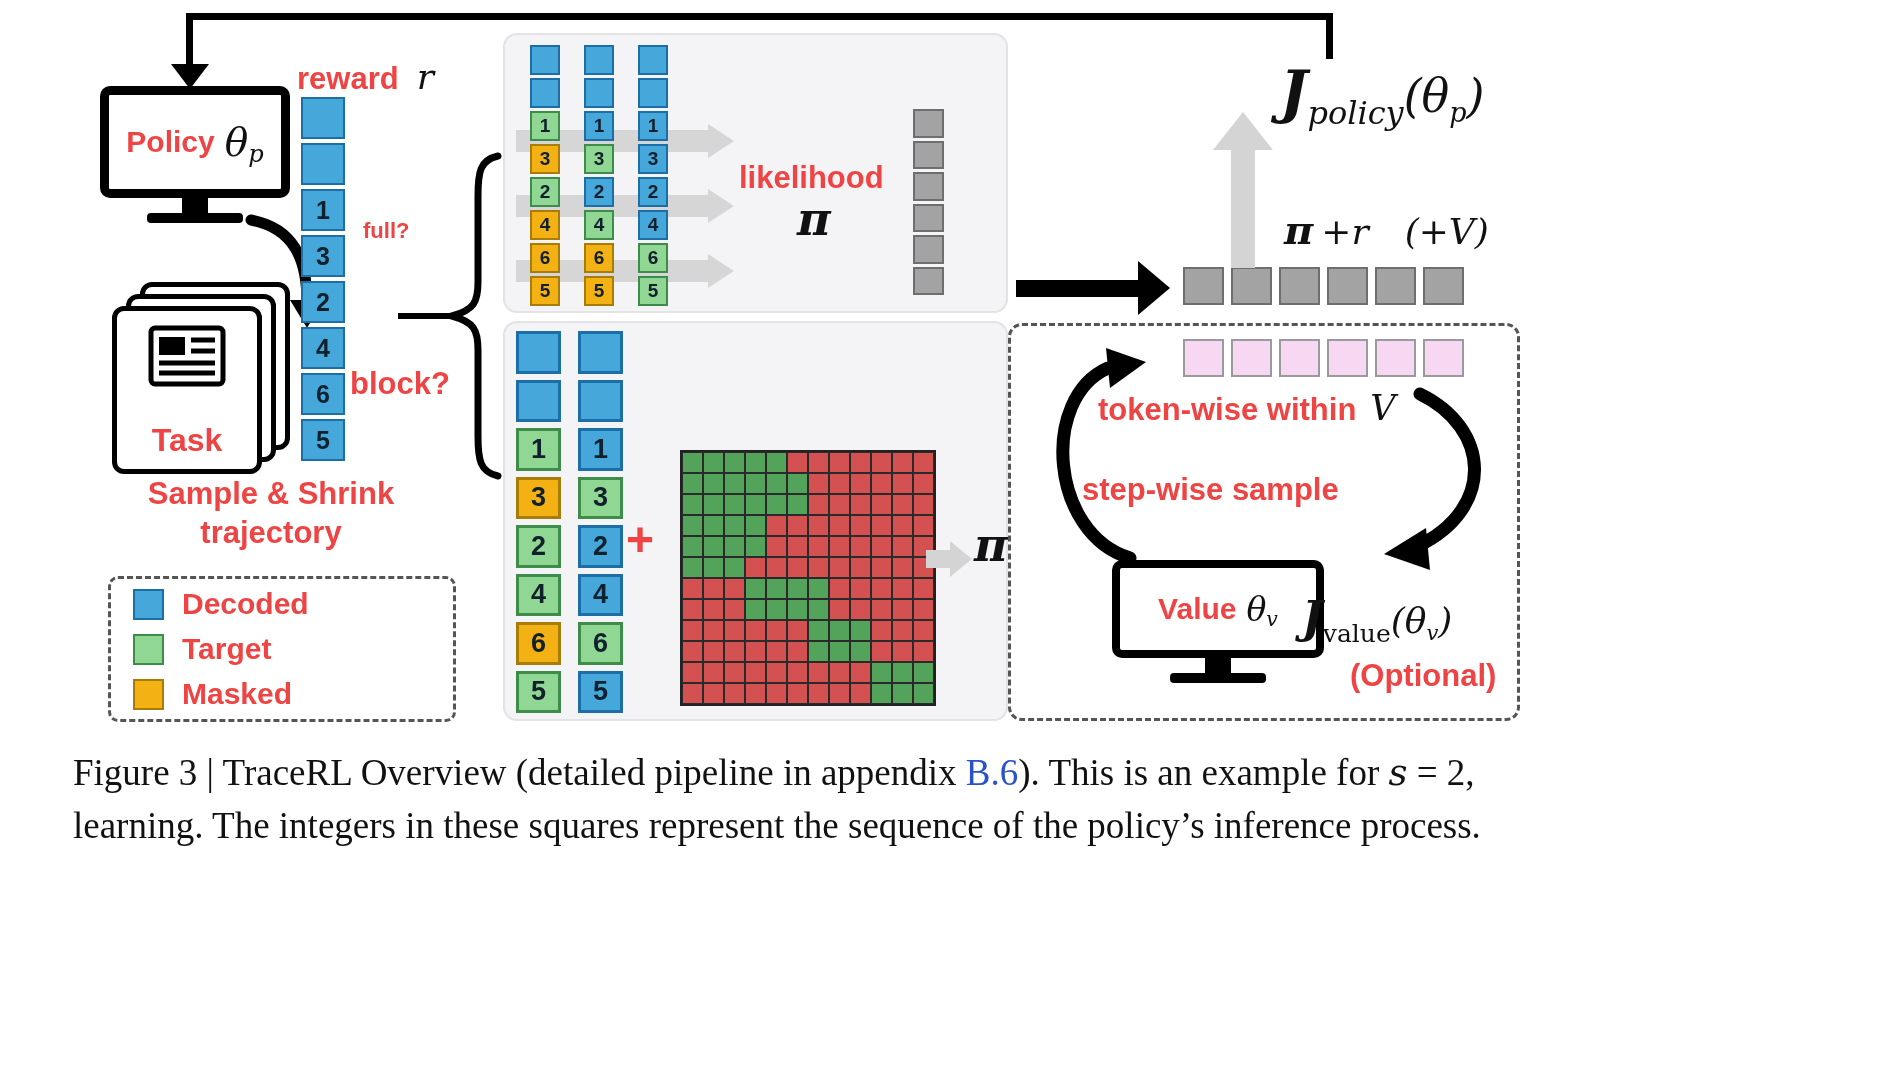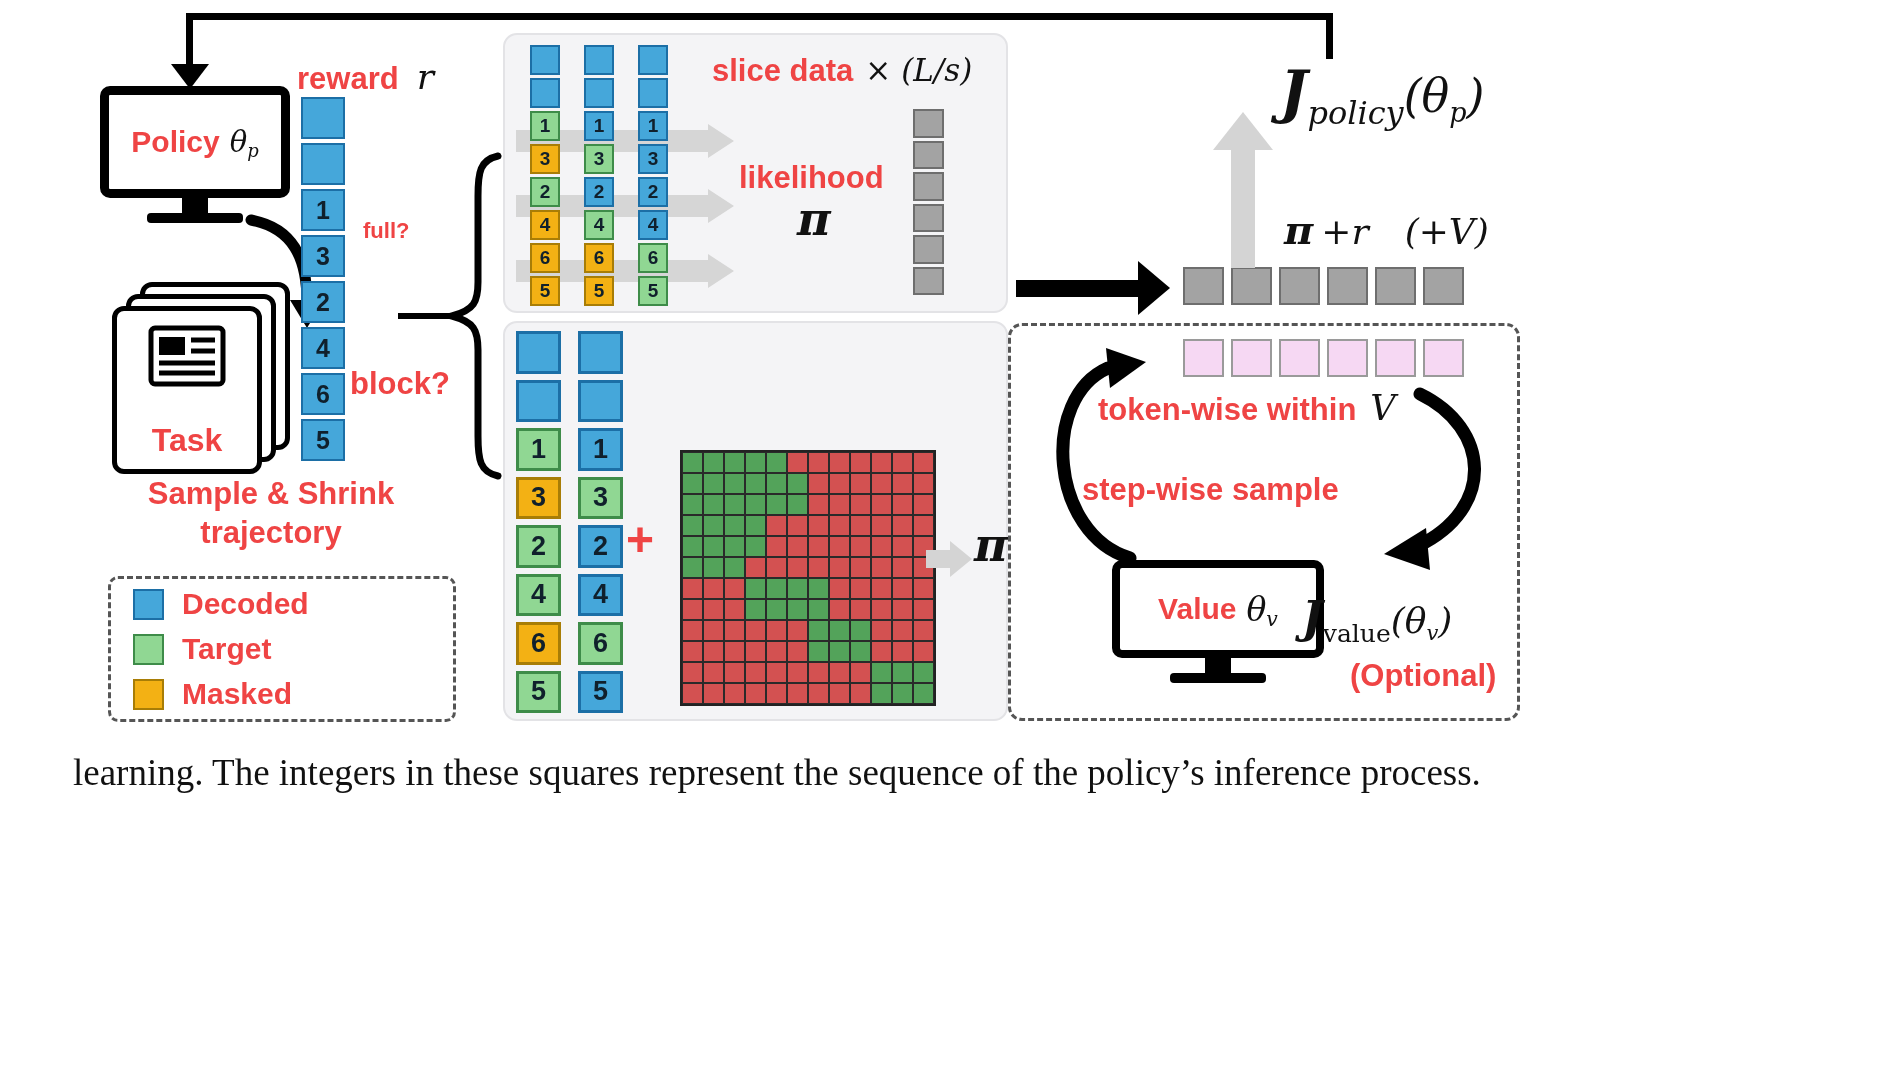--- a/index.html
+++ b/index.html
@@ -70,21 +70,21 @@
 <div id="stage">
 
   <div class="abs blk" style="left:186px;top:13px;width:1147px;height:7px"></div>
   <div class="abs blk" style="left:1326px;top:13px;width:7px;height:46px"></div>
   <div class="abs blk" style="left:186px;top:13px;width:7px;height:55px"></div>
   <div class="abs" style="left:171px;top:64px;width:0;height:0;border-left:19px solid transparent;border-right:19px solid transparent;border-top:25px solid #000"></div>
 
   <div class="abs monitor" style="left:100px;top:86px;width:190px;height:112px">
     <div class="screen">
       <span class="lbl" style="font-size:30px">Policy</span>
-      <span class="mi" style="font-size:29px"><span>θ</span><span class="subs">p</span></span>
+      <span class="mi" style="font-size:39px"><span>θ</span><span class="subs">p</span></span>
     </div>
     <div class="neck"></div>
     <div class="base"></div>
   </div>
 
   <div class="abs" style="left:297px;top:56px;display:flex;gap:18px;align-items:baseline">
     <span class="lbl" style="font-size:31px">reward</span>
     <span class="mi" style="font-size:36px">r</span>
   </div>
 
@@ -174,24 +174,20 @@
   <div class="abs col col-sm" style="left:638px;top:45px;z-index:2">
       <div class="tok decoded"></div>
       <div class="tok decoded"></div>
       <div class="tok decoded">1</div>
       <div class="tok decoded">3</div>
       <div class="tok decoded">2</div>
       <div class="tok decoded">4</div>
       <div class="tok target">6</div>
       <div class="tok target">5</div>
     </div>
-  <div class="abs" style="left:712px;top:52px;display:flex;gap:12px;align-items:baseline;white-space:nowrap">
-    <span class="lbl" style="font-size:31px">slice data</span>
-    <span class="mi" style="font-size:31px">× (L/s)</span>
-  </div>
   <div class="abs lbl" style="left:739px;top:160px;font-size:31px">likelihood</div>
   <div class="abs pi" style="left:797px;top:192px;font-size:46px">π</div>
   <div class="abs col col-gray" style="left:913px;top:109px">
       <div class="tok gray"></div>
       <div class="tok gray"></div>
       <div class="tok gray"></div>
       <div class="tok gray"></div>
       <div class="tok gray"></div>
       <div class="tok gray"></div>
     </div>
@@ -425,16 +421,17 @@
     <div class="neck"></div>
     <div class="base"></div>
   </div>
 
   <div class="abs jv" style="left:1302px;top:592px;white-space:nowrap">
     <span class="jcal">J</span><span class="jsub rom" style="font-family:'DejaVu Serif',serif;color:#111">value</span><span class="jarg mi">(θ</span><span class="jsubsm mi">v</span><span class="jarg mi">)</span>
   </div>
   <div class="abs lbl" style="left:1350px;top:658px;font-size:31px">(Optional)</div>
 
   <div class="abs caption" style="left:73px;top:746px;width:1800px">
+    <div style="white-space:nowrap"><span>Figure 3 | TraceRL Overview (detailed pipeline in appendix </span><span class="cap-link">B.6</span><span>).  This is an example for </span><span class="cap-it">s</span><span> = 2,</span></div>
     <div style="white-space:nowrap"><span>learning. The integers in these squares represent the sequence of the policy’s inference process.</span></div>
   </div>
 
 </div>
 
 </body></html>

